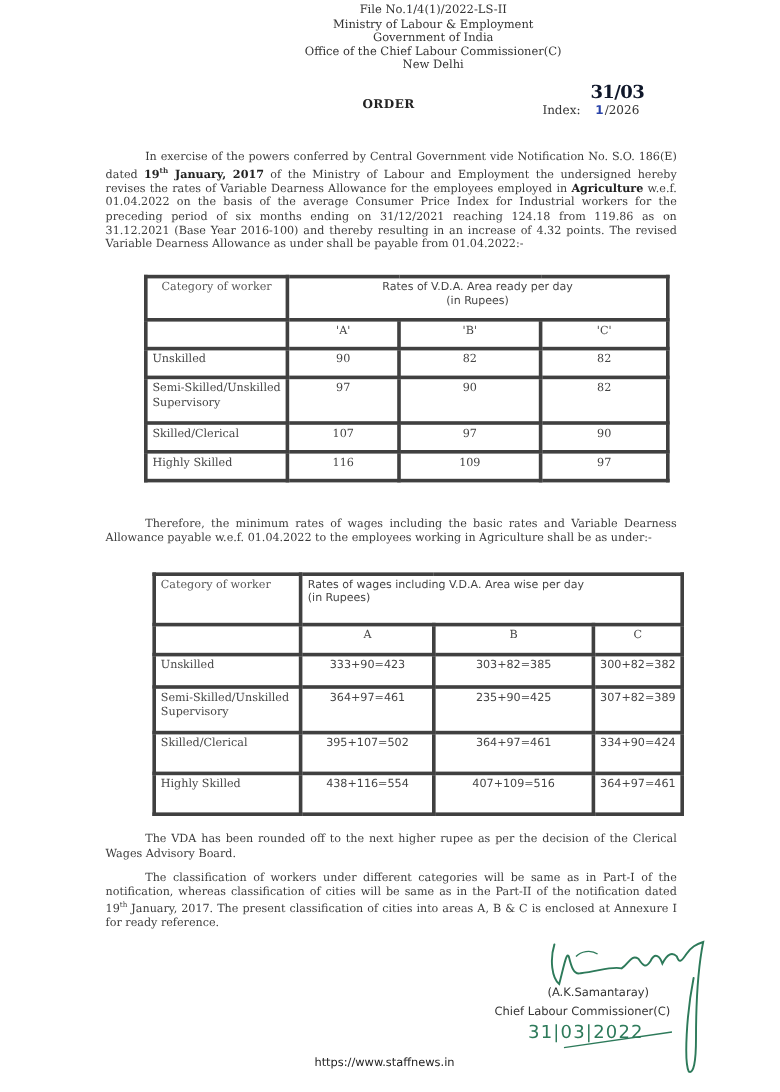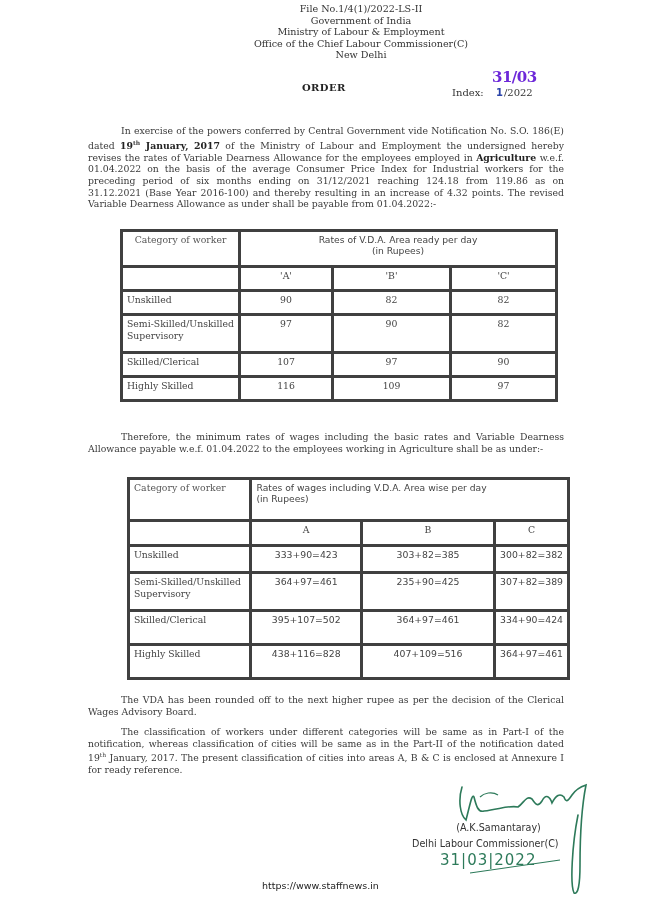--- a/index.html
+++ b/index.html
@@ -6,21 +6,21 @@
   body {
     width: 650px; height: 910px; background: #ffffff; position: relative; overflow: hidden;
     font-family: "DejaVu Serif", "Liberation Serif", serif; color: #3a3a3a;
   }
   .abs { position: absolute; }
   .hdr { position: absolute; left: 230px; width: 262px; text-align: center; font-size: 9.6px; line-height: 11.6px; color: #333; }
   .hdr div { white-space: nowrap; }
   .order { position: absolute; left: 302px; top: 82px; font-size: 10px; font-weight: bold; letter-spacing: 0.4px; color: #222; text-align: right; }
   .dated { position: absolute; left: 452px; top: 87px; font-size: 10px; color: #333; }
   .dated .yr { margin-left: 1px; }
-  .datehand-top { position: absolute; left: 492px; top: 68px; font-size: 15px; color: #6d28d9; font-weight: bold; letter-spacing: -0.5px; }
+  .datehand-top { position: absolute; left: 492px; top: 68px; font-size: 15px; color: #0f172a; font-weight: bold; letter-spacing: -0.5px; }
   .para { position: absolute; left: 88px; width: 476px; font-size: 9.3px; line-height: 11.7px; text-align: justify; color: #3a3a3a; }
   .para p { margin: 0; text-indent: 33px; }
   .para b { color: #222; margin-top: 12px; }
   table.t { position: absolute; border-collapse: collapse; color: #444; }
   table.t td { border: 3px solid #404040; vertical-align: top; padding: 2px 4px; }
   .t1 { left: 120px; top: 229px; width: 438px; font-size: 9.3px; }
   .t1 .c0 { width: 107px; }
   .t1 .c1 { width: 82px; }
   .t1 .c2 { width: 107px; }
   .sans { font-family: "DejaVu Sans", "Liberation Sans", sans-serif; }
@@ -32,30 +32,30 @@
   .signame { position: absolute; left: 436px; top: 822px; font-family: "DejaVu Sans", sans-serif; font-size: 9.6px; color: #333; text-align: center; width: 125px; }
   .sigtitle { position: absolute; left: 412px; top: 838px; font-family: "DejaVu Sans", sans-serif; font-size: 9.6px; color: #333; white-space: nowrap; }
   .sigdate { position: absolute; left: 440px; top: 851px; font-family: "DejaVu Sans", sans-serif; font-size: 15px; color: #2d7a5a; letter-spacing: 1px; }
   .footer { position: absolute; left: 262px; top: 880px; font-family: "DejaVu Sans", "Liberation Sans", sans-serif; font-size: 9.5px; color: #222; }
 </style>
 </head>
 <body>
 
 <div class="hdr" style="top:3px;">
   <div>File No.1/4(1)/2022-LS-II</div>
+  <div>Ministry of Labour &amp; Employment</div>
   <div>Government of India</div>
-  <div>Ministry of Labour &amp; Employment</div>
   <div>Office of the Chief Labour Commissioner(C)</div>
   <div>New Delhi</div>
 </div>
 
 <div class="datehand-top">31/03</div>
 <div class="dated">
   <span>Index:</span>
-  <span style="display:inline-block;width:16px;color:#2a43a8;font-weight:bold;font-family:'DejaVu Sans',sans-serif;text-align:right;">1</span><span class="yr">/2022</span>
+  <span style="display:inline-block;width:16px;color:#2a43a8;font-weight:bold;font-family:'DejaVu Sans',sans-serif;text-align:right;">1</span><span class="yr">/2026</span>
 </div>
 
 <div class="order">ORDER</div>
 
 <div class="para" style="top:125px;">
   <p><span>In exercise of the powers conferred by Central Government vide Notification No. S.O. 186(E) dated </span><b>19</b><sup style="font-size:6px;font-weight:bold;">th</sup><b> January, 2017</b><span> of the Ministry of Labour and Employment the undersigned hereby revises the rates of Variable Dearness Allowance for the employees employed in </span><b>Agriculture</b><span> w.e.f. 01.04.2022 on the basis of the average Consumer Price Index for Industrial workers for the preceding period of six months ending on 31/12/2021 reaching 124.18 from 119.86 as on 31.12.2021 (Base Year 2016-100) and thereby resulting in an increase of 4.32 points. The revised Variable Dearness Allowance as under shall be payable from 01.04.2022:-</span></p>
 </div>
 
 <table class="t t1">
   <tbody>
@@ -131,21 +131,21 @@
     <td class="ctr sans">307+82=389</td>
   </tr>
   <tr style="height:34px;">
     <td>Skilled/Clerical</td>
     <td class="ctr sans">395+107=502</td>
     <td class="ctr sans">364+97=461</td>
     <td class="ctr sans">334+90=424</td>
   </tr>
   <tr style="height:34px;">
     <td>Highly Skilled</td>
-    <td class="ctr sans">438+116=828</td>
+    <td class="ctr sans">438+116=554</td>
     <td class="ctr sans">407+109=516</td>
     <td class="ctr sans">364+97=461</td>
   </tr>
 </tbody>
   </table>
 
 <div class="para" style="top:694px;">
   <p>The VDA has been rounded off to the next higher rupee as per the decision of the Clerical Wages Advisory Board.</p>
 </div>
 
@@ -153,16 +153,16 @@
   <p><span>The classification of workers under different categories will be same as in Part-I of the notification, whereas classification of cities will be same as in the Part-II of the notification dated 19</span><sup style="font-size:6px;">th</sup><span> January, 2017. The present classification of cities into areas A, B &amp; C is enclosed at Annexure I for ready reference.</span></p>
 </div>
 
 <svg class="abs" style="left:440px;top:775px;" width="180" height="140" viewBox="0 0 180 140">
   <path d="M22 12 C 18 25, 20 40, 26 45 C 30 30, 32 18, 34 22 C 36 30, 38 38, 44 36 C 60 34, 70 30, 78 32 C 84 28, 86 20, 92 24 C 96 30, 98 32, 102 26 C 106 18, 110 22, 112 28 C 116 20, 120 18, 124 22 C 126 28, 128 26, 132 20 C 136 14, 140 12, 146 10 C 142 30, 140 60, 140 90 C 140 110, 138 120, 134 118 C 130 110, 132 70, 138 40" fill="none" stroke="#2d7a5a" stroke-width="1.6" stroke-linecap="round"></path>
   <path d="M40 22 C 44 18, 52 16, 58 20" fill="none" stroke="#2d7a5a" stroke-width="1.2"></path>
   <path d="M 30 98 L 120 85" fill="none" stroke="#2d7a5a" stroke-width="1.1"></path>
 </svg>
 
 <div class="signame">(A.K.Samantaray)</div>
-<div class="sigtitle">Delhi Labour Commissioner(C)</div>
+<div class="sigtitle">Chief Labour Commissioner(C)</div>
 <div class="sigdate">31|03|2022</div>
 
 <div class="footer">https://www.staffnews.in</div>
 
 </body></html>

